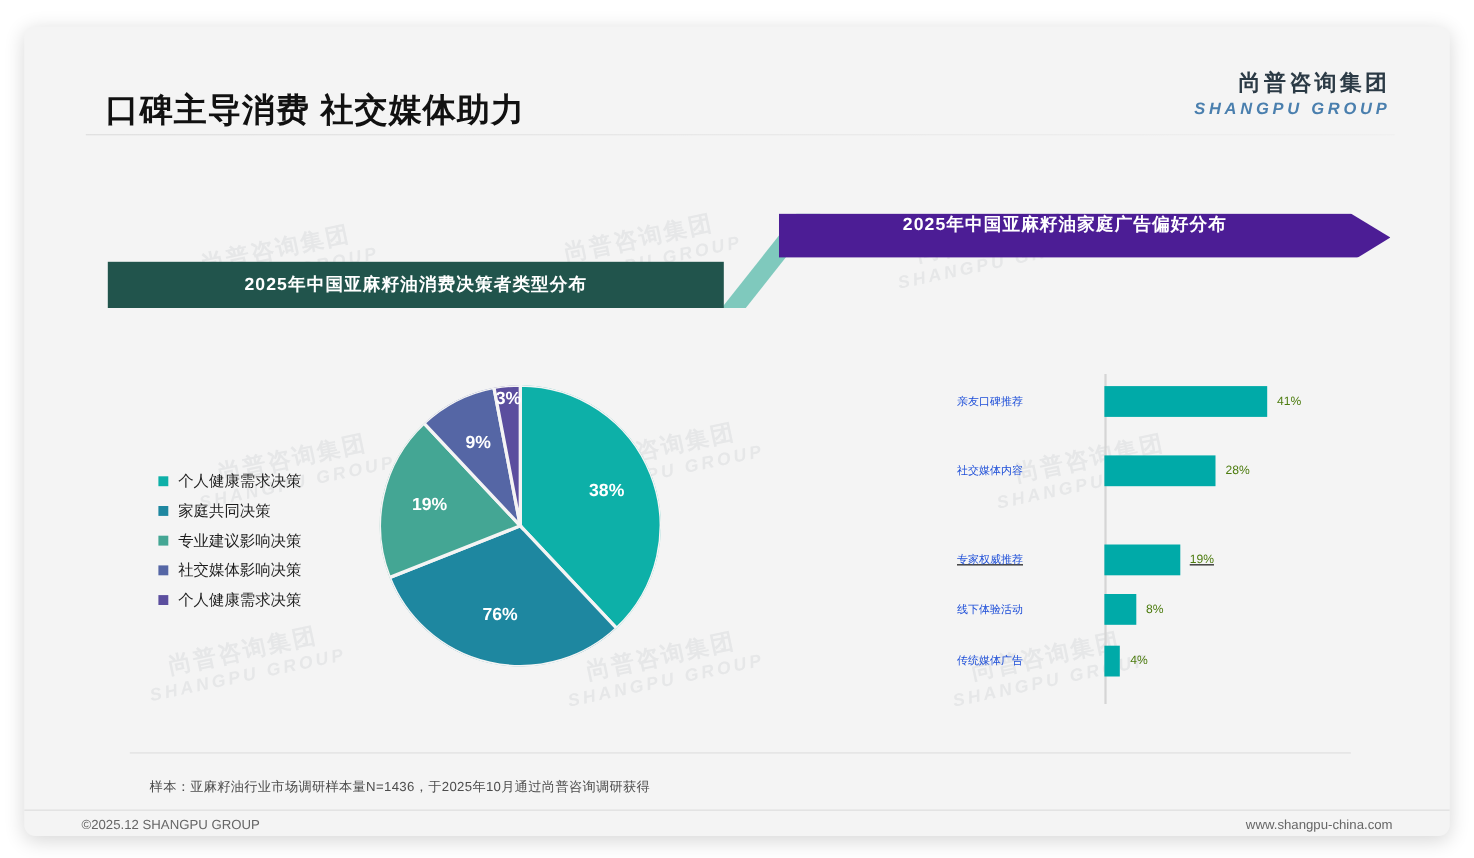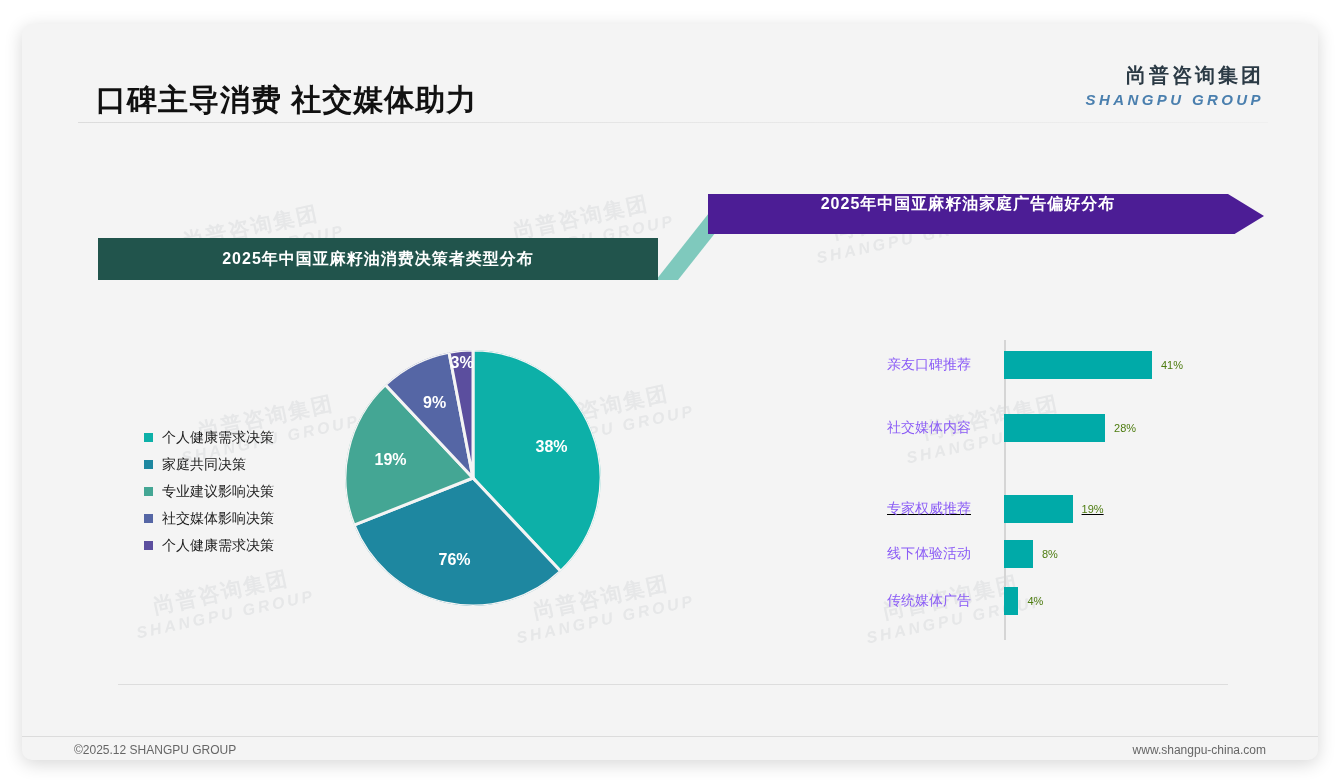--- a/index.html
+++ b/index.html
@@ -70,21 +70,21 @@
     position:absolute; color:#fff; font-size:16px; font-weight:bold;
     transform:translate(-50%,-50%); white-space:nowrap;
   }
 
   
   .bars { position:absolute; left:848px; top:316px; width:340px; height:300px; }
   .bar-axis { position:absolute; left:134px; top:0; width:2px; height:300px;
               background:#d5d5d5; }
   .bar-row { position:absolute; left:0; width:100%; height:30px; display:flex;
              align-items:center; }
-  .bar-cat { width:126px; text-align:center; font-size:14px; color:#8b5cf6;
+  .bar-cat { width:126px; text-align:left; font-size:10px; color:#1d4ed8;
              padding-right:8px; }
   .bar-fill { height:28px; background:#00aaa8; margin-left:8px; }
   .bar-val { font-size:11px; color:#4d7c0f; margin-left:9px; }
 
   
   .note-rule { position:absolute; left:96px; top:660px; width:1110px; height:1px;
                background:#dddddd; }
   .note { position:absolute; left:114px; top:683px; font-size:12px; color:#4d4d4d;
           letter-spacing:.3px; }
   .footer-rule { position:absolute; left:0; top:712px; width:100%; height:1px;
@@ -216,17 +216,18 @@
         </div>
         <div class="bar-row" style="top: 246px;">
           <div class="bar-cat">传统媒体广告</div>
           <div class="bar-fill" style="width: 14.439px; background: rgb(0, 170, 168);"></div>
           <div class="bar-val">4%</div>
         </div>
       </div>
   </div>
 
   <div class="note-rule"></div>
+  <div class="note">样本：亚麻籽油行业市场调研样本量N=1436，于2025年10月通过尚普咨询调研获得</div>
   <div class="footer-rule"></div>
   <div class="footer-left">©2025.12 SHANGPU GROUP</div>
   <div class="footer-right">www.shangpu-china.com</div>
 
 </div>
 
 </body></html>

